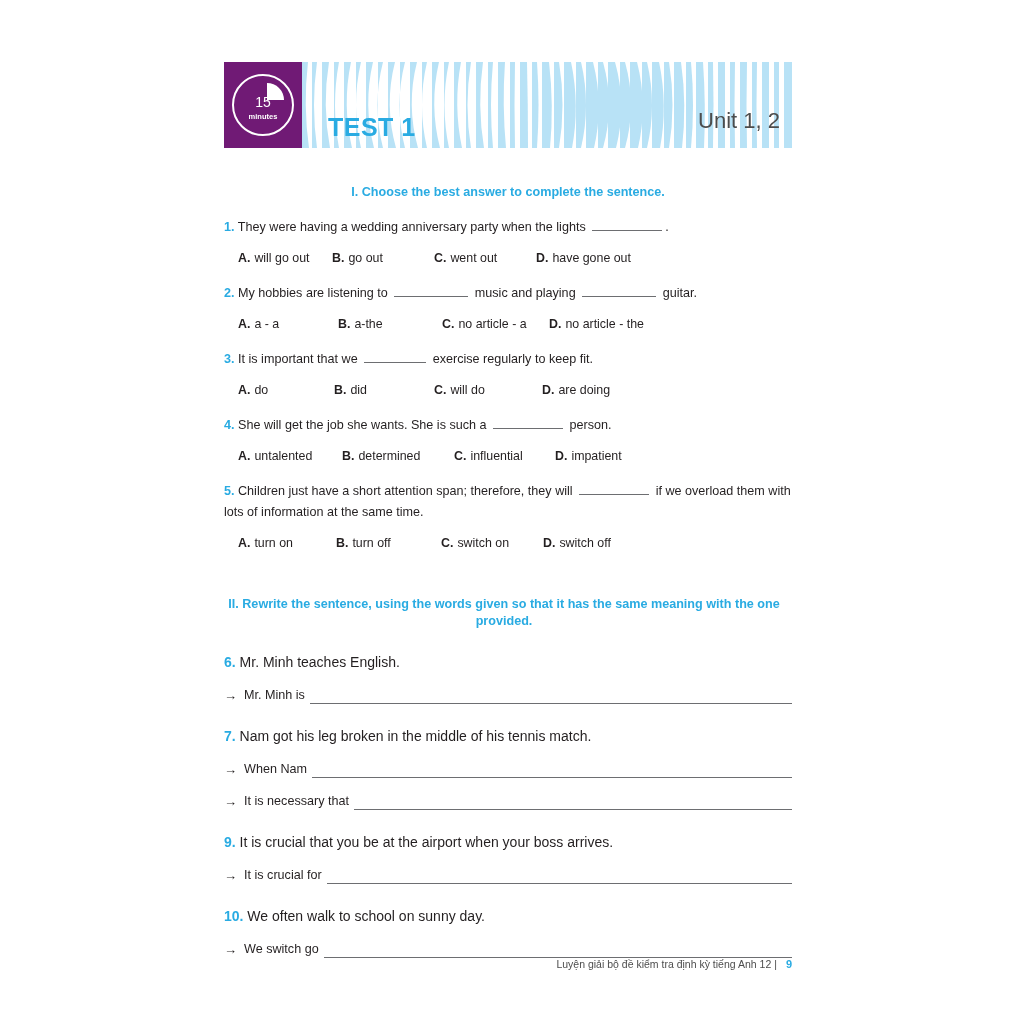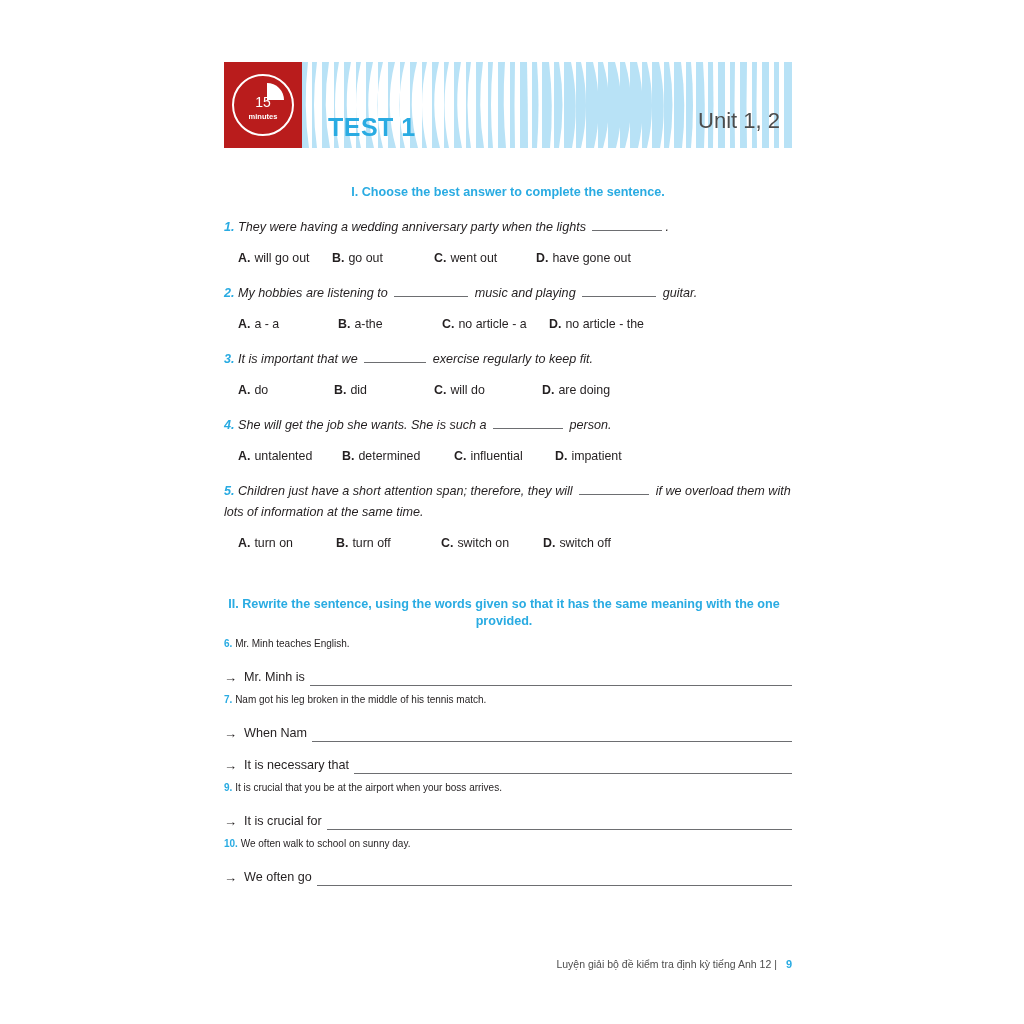--- a/index.html
+++ b/index.html
@@ -29,21 +29,21 @@
 
   
   .banner {
     position: relative;
     height: 86px;
     display: flex;
     align-items: stretch;
   }
   .timer-box {
     width: 78px;
-    background: #b91c1c;
+    background: #701a75;
     display: flex;
     align-items: center;
     justify-content: center;
     flex: none;
   }
   .timer-circle {
     width: 58px;
     height: 58px;
     border: 2px solid #ffffff;
     border-radius: 50%;
@@ -116,21 +116,20 @@
   }
   .section-head.two {
     margin-top: 44px;
     width: 560px;
   }
   .q {
     font-size: 12.6px;
     line-height: 21px;
     margin-top: 16px;
     color: #231f20;
-    font-style: italic;
   }
   .qnum {
     color: #29abe2;
     font-weight: bold;
   }
   .blank {
     display: inline-block;
     border-bottom: 1px solid #6d6e71;
     vertical-align: baseline;
     height: 11px;
@@ -148,23 +147,23 @@
   }
   .opt { display: flex; }
   .opt b {
     color: #231f20;
     font-weight: bold;
     margin-right: 4px;
   }
   .opt .txt { white-space: nowrap; }
 
   .rw {
-    font-size: 10px;
+    font-size: 14px;
     line-height: 20px;
-    margin-top: 4px;
+    margin-top: 22px;
   }
   .answer-line {
     display: flex;
     align-items: flex-end;
     margin-top: 14px;
     font-size: 12.6px;
     line-height: 18px;
     color: #231f20;
   }
   .arrow {
@@ -424,21 +423,21 @@
       <span class="answer-prefix">It is crucial for</span>
       <span class="answer-rule"></span>
     </div>
 
     <div class="rw">
       <span class="qnum">10.</span>
       <span>We often walk to school on sunny day.</span>
     </div>
     <div class="answer-line">
       <span class="arrow">→</span>
-      <span class="answer-prefix">We often go</span>
+      <span class="answer-prefix">We switch go</span>
       <span class="answer-rule"></span>
     </div>
 
   </div>
 
   <div class="footer">
     <span>Luyện giải bộ đề kiểm tra định kỳ tiếng Anh 12  |</span><span class="pagenum">9</span>
   </div>
 
 </div>

